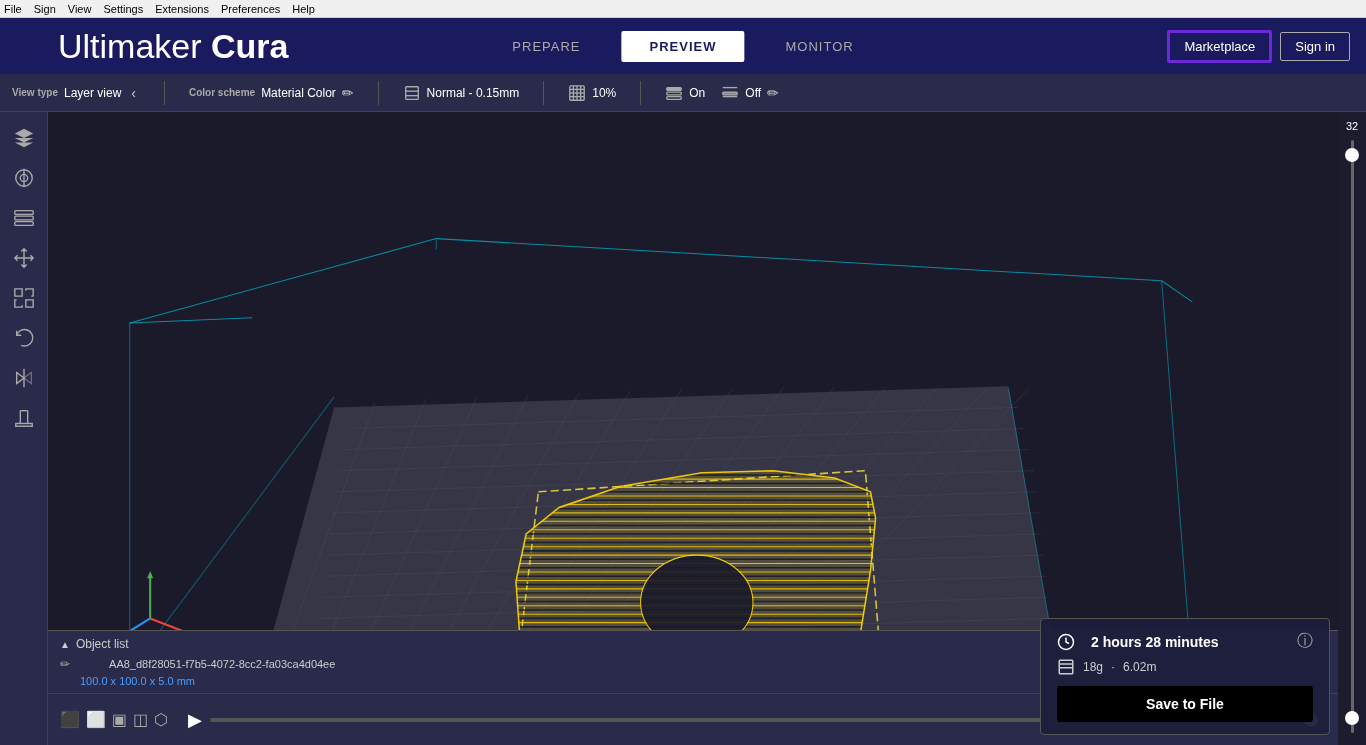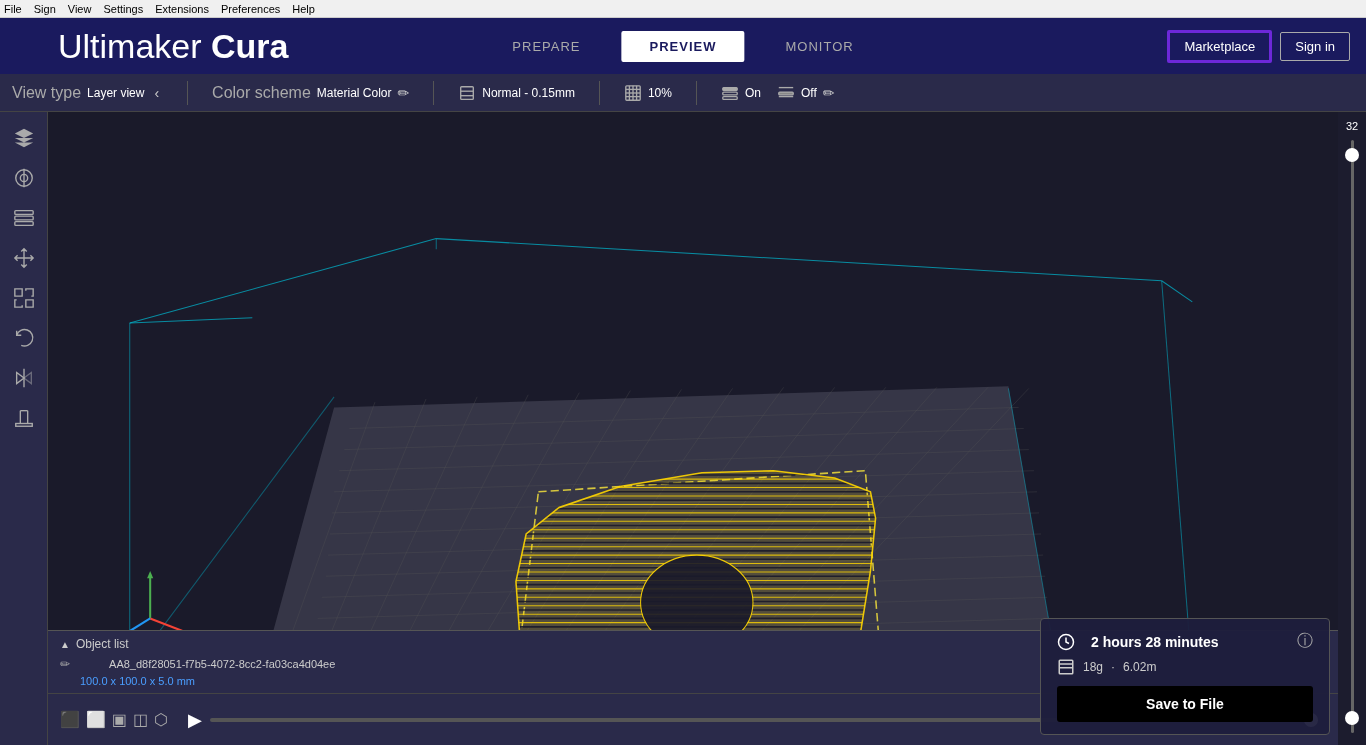--- a/index.html
+++ b/index.html
@@ -101,21 +101,21 @@
       display: flex;
       align-items: center;
       gap: 6px;
     }
     .toolbar-separator {
       width: 1px;
       height: 24px;
       background: #555;
       margin: 0 8px;
     }
-    .toolbar-label { color: #aaa; font-size: 16px; }
+    .toolbar-label { color: #aaa; font-size: 10px; font-weight: bold; }
     .toolbar-value { color: white; font-size: 12px; }
     .toolbar-icon {
       width: 18px;
       height: 18px;
       display: inline-flex;
       align-items: center;
       justify-content: center;
       color: #ccc;
     }
     .chevron-btn {

